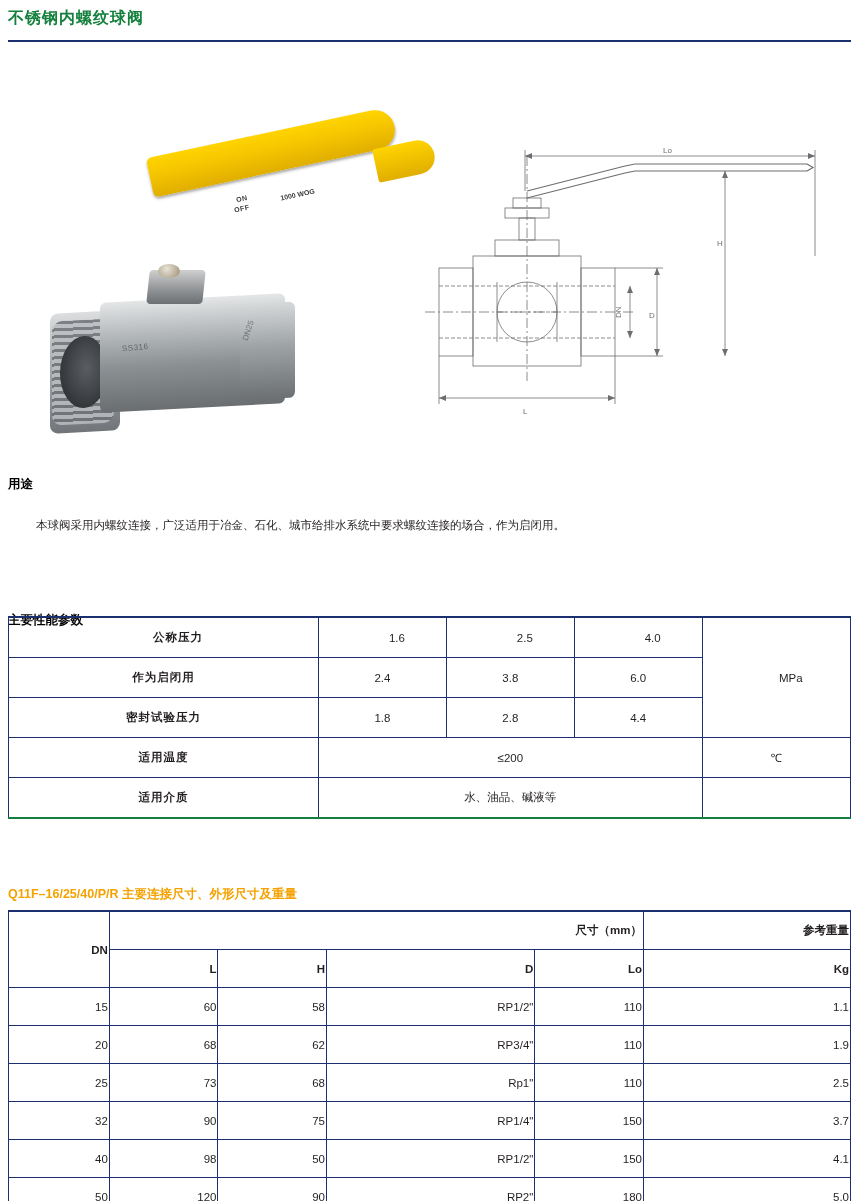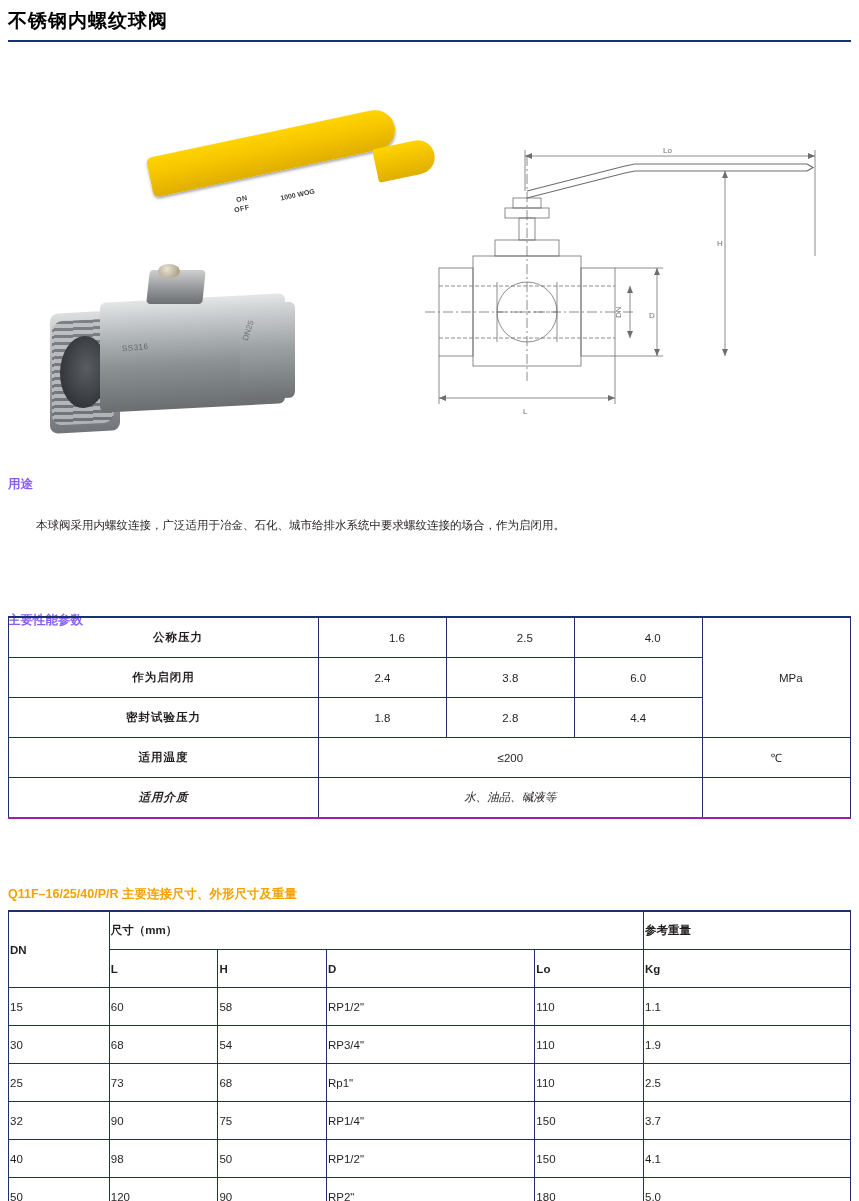--- a/index.html
+++ b/index.html
@@ -14,24 +14,24 @@
     font-family: "Liberation Sans", sans-serif;
     color: #231f20;
     overflow: hidden;
   }
 
   
   .page-title {
     position: absolute;
     left: 8px;
     top: 8px;
-    font-size: 19px;
+    font-size: 16px;
     font-weight: bold;
     letter-spacing: 1px;
-    color: #000000;
+    color: #15803d;
   }
   .title-rule {
     position: absolute;
     left: 8px;
     top: 40px;
     width: 843px;
     height: 2px;
     background: #1c2f6e;
   }
 
@@ -195,21 +195,21 @@
     width: 400px;
     height: 330px;
   }
   .drawing svg { display: block; }
 
   
   .sec-head {
     position: absolute;
     font-size: 12.5px;
     font-weight: bold;
-    color: #8b5cf6;
+    color: #000000;
     left: 8px;
   }
   #use-head { top: 476px; }
   #perf-head { top: 612px; }
   #dim-head { top: 886px; color:#f5a200;text-align:right; }
 
   .use-text {
     position: absolute;
     left: 36px;
     top: 516px;
@@ -234,34 +234,34 @@
     text-align: center;
     vertical-align: middle;
     color: #231f20;
   }
   .perf-table .lbl {
     width: 278px;
     font-weight: bold;
     letter-spacing: 1px;
   }
   .perf-table tr:first-child td { border-top: 2px solid #1c2f6e; padding-left: 30px; }
-  .perf-table tr:last-child td { border-bottom: 2px solid #a21caf; font-style: italic; }
+  .perf-table tr:last-child td { border-bottom: 2px solid #15803d; }
 
   
   .dim-table {
     position: absolute;
     left: 8px;
     top: 910px;
     width: 843px;
     border-collapse: collapse;
     font-size: 11.5px;
   }
   .dim-table th, .dim-table td {
     border: 1px solid #1c2f6e;
-    text-align: left;
+    text-align: right;
     vertical-align: middle;
     height: 35px;
     font-weight: normal;
     color: #231f20;
     margin-left: 36px;
   }
   .dim-table th { font-weight: bold; }
   .dim-table thead tr:first-child th { border-top: 2px solid #1c2f6e; }
   .dim-table tbody tr:last-child td { border-bottom: 2px solid #1c2f6e; }
   .col-dn { width: 100px; }
@@ -426,23 +426,23 @@
   <tbody>
     <tr>
       <td>15</td>
       <td>60</td>
       <td>58</td>
       <td>RP1/2"</td>
       <td>110</td>
       <td>1.1</td>
     </tr>
     <tr>
-      <td>30</td>
+      <td>20</td>
       <td>68</td>
-      <td>54</td>
+      <td>62</td>
       <td>RP3/4"</td>
       <td>110</td>
       <td>1.9</td>
     </tr>
     <tr>
       <td>25</td>
       <td>73</td>
       <td>68</td>
       <td>Rp1"</td>
       <td>110</td>

